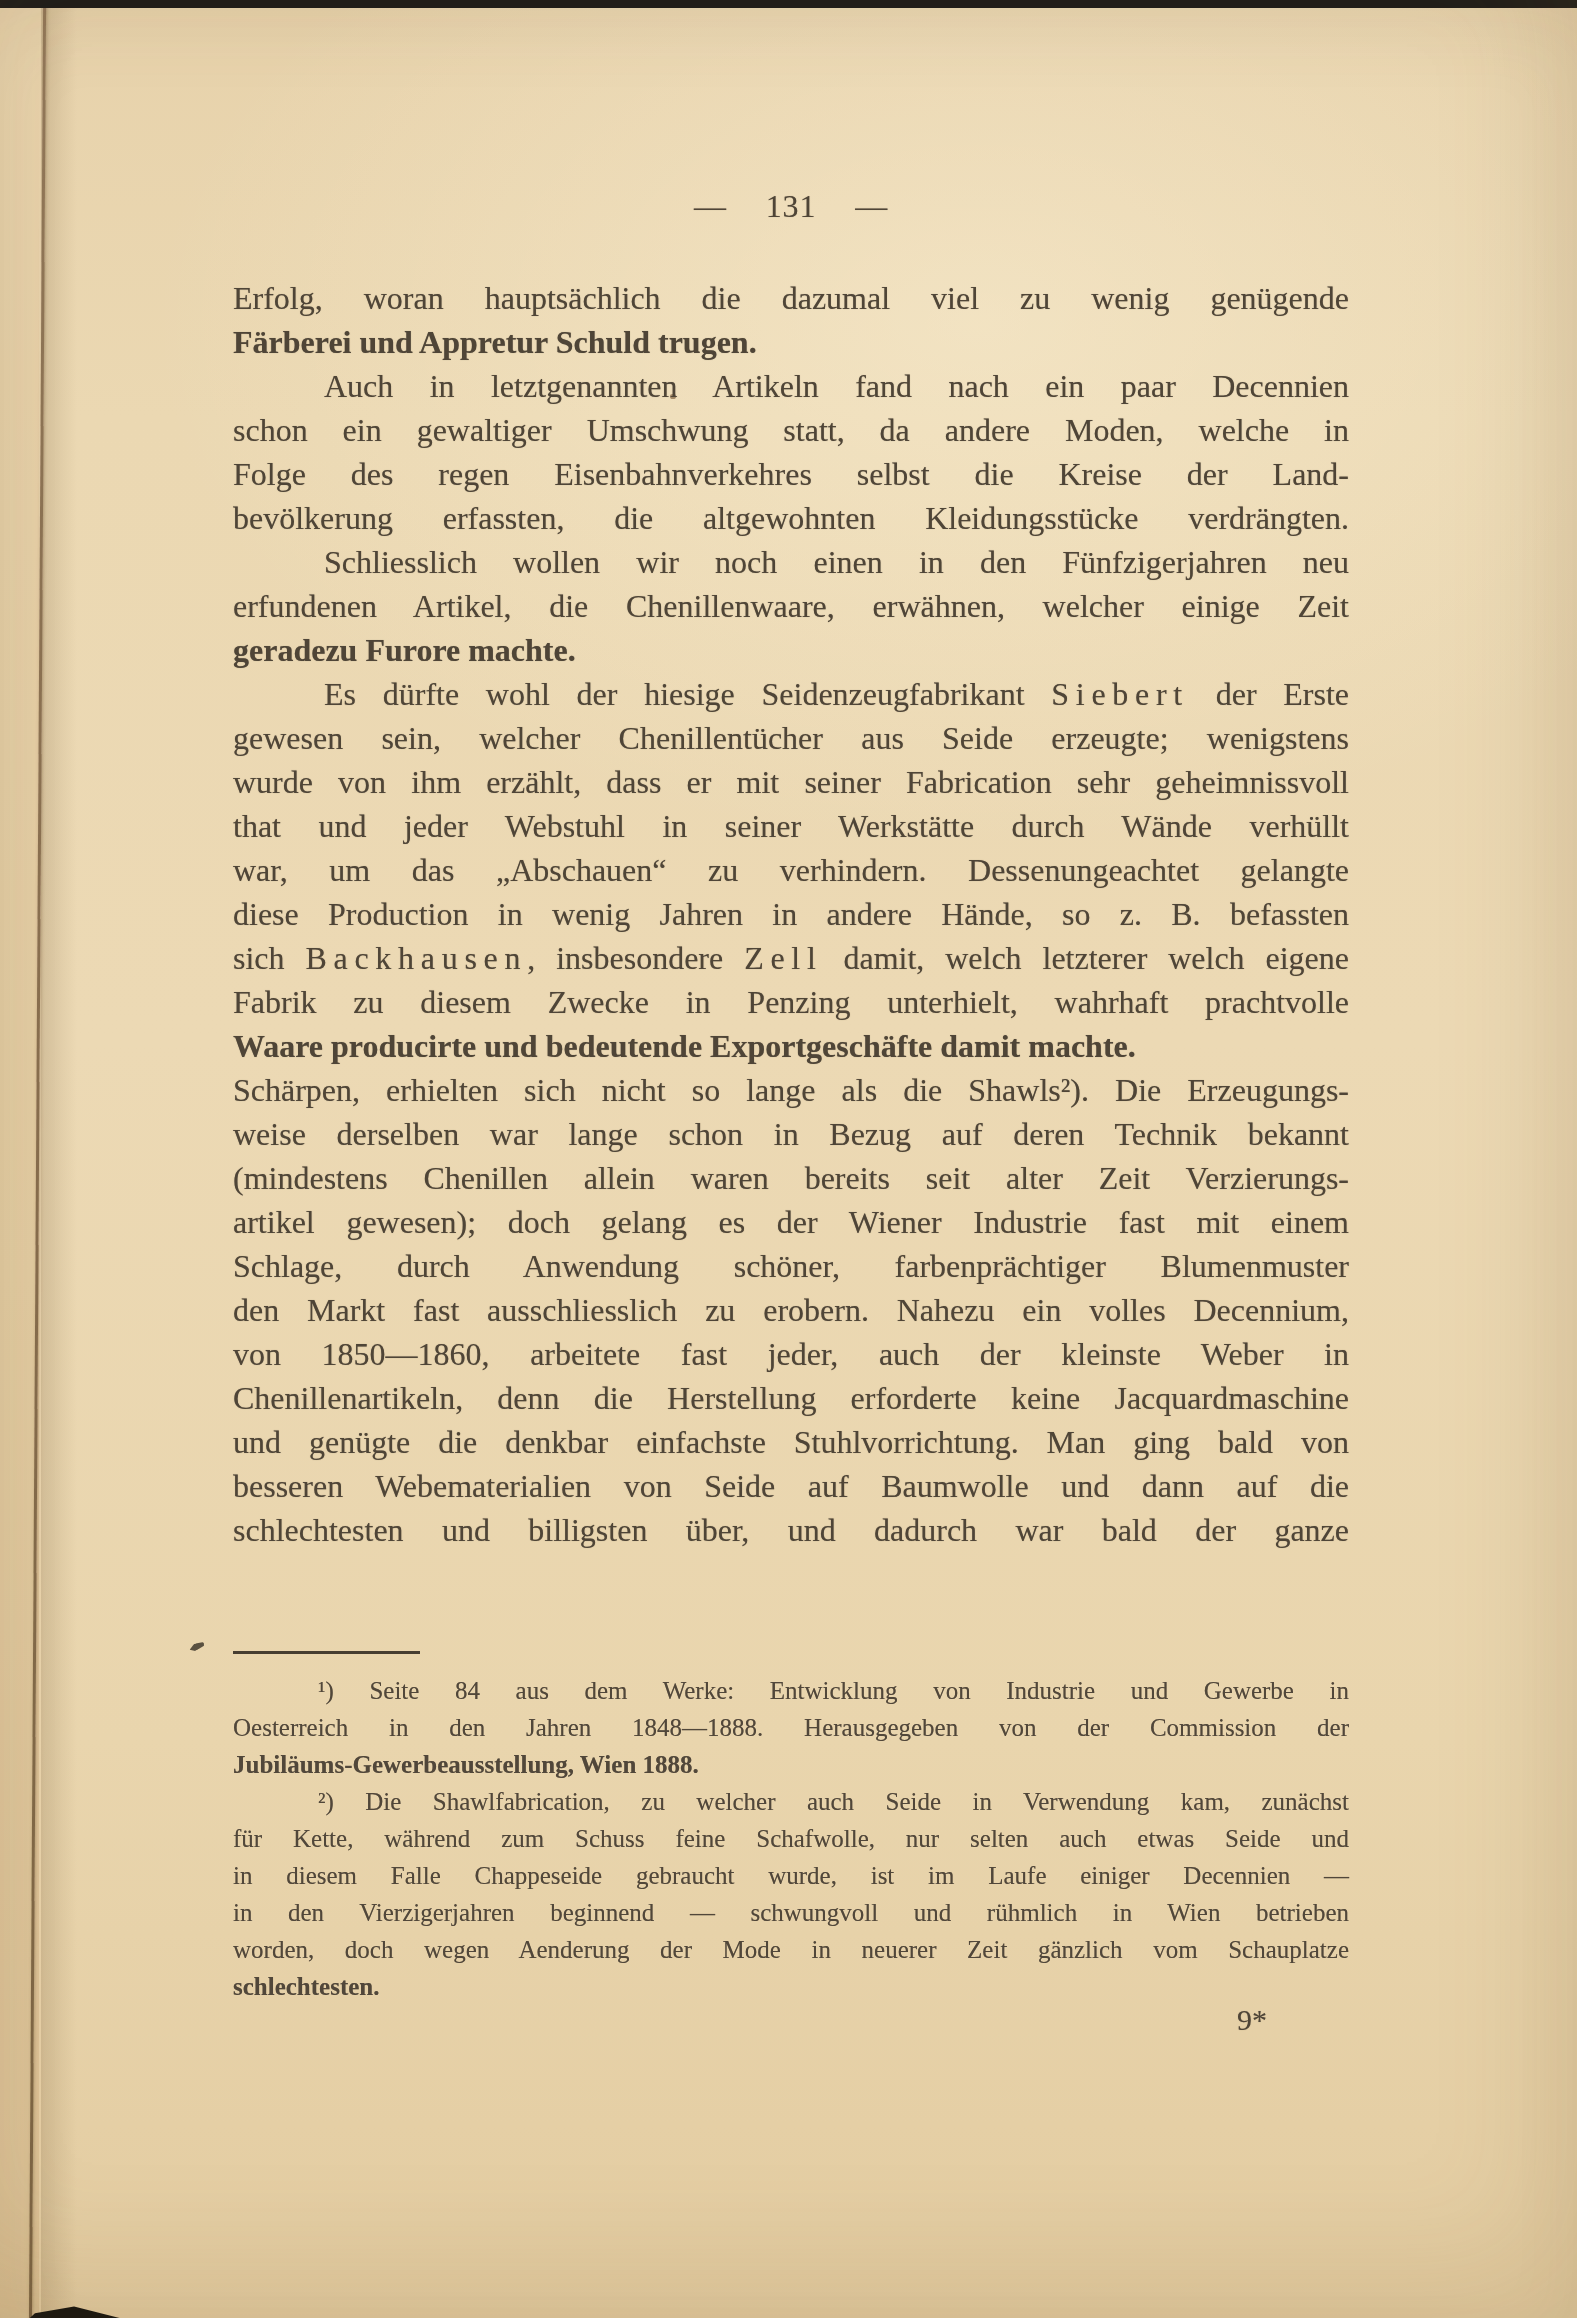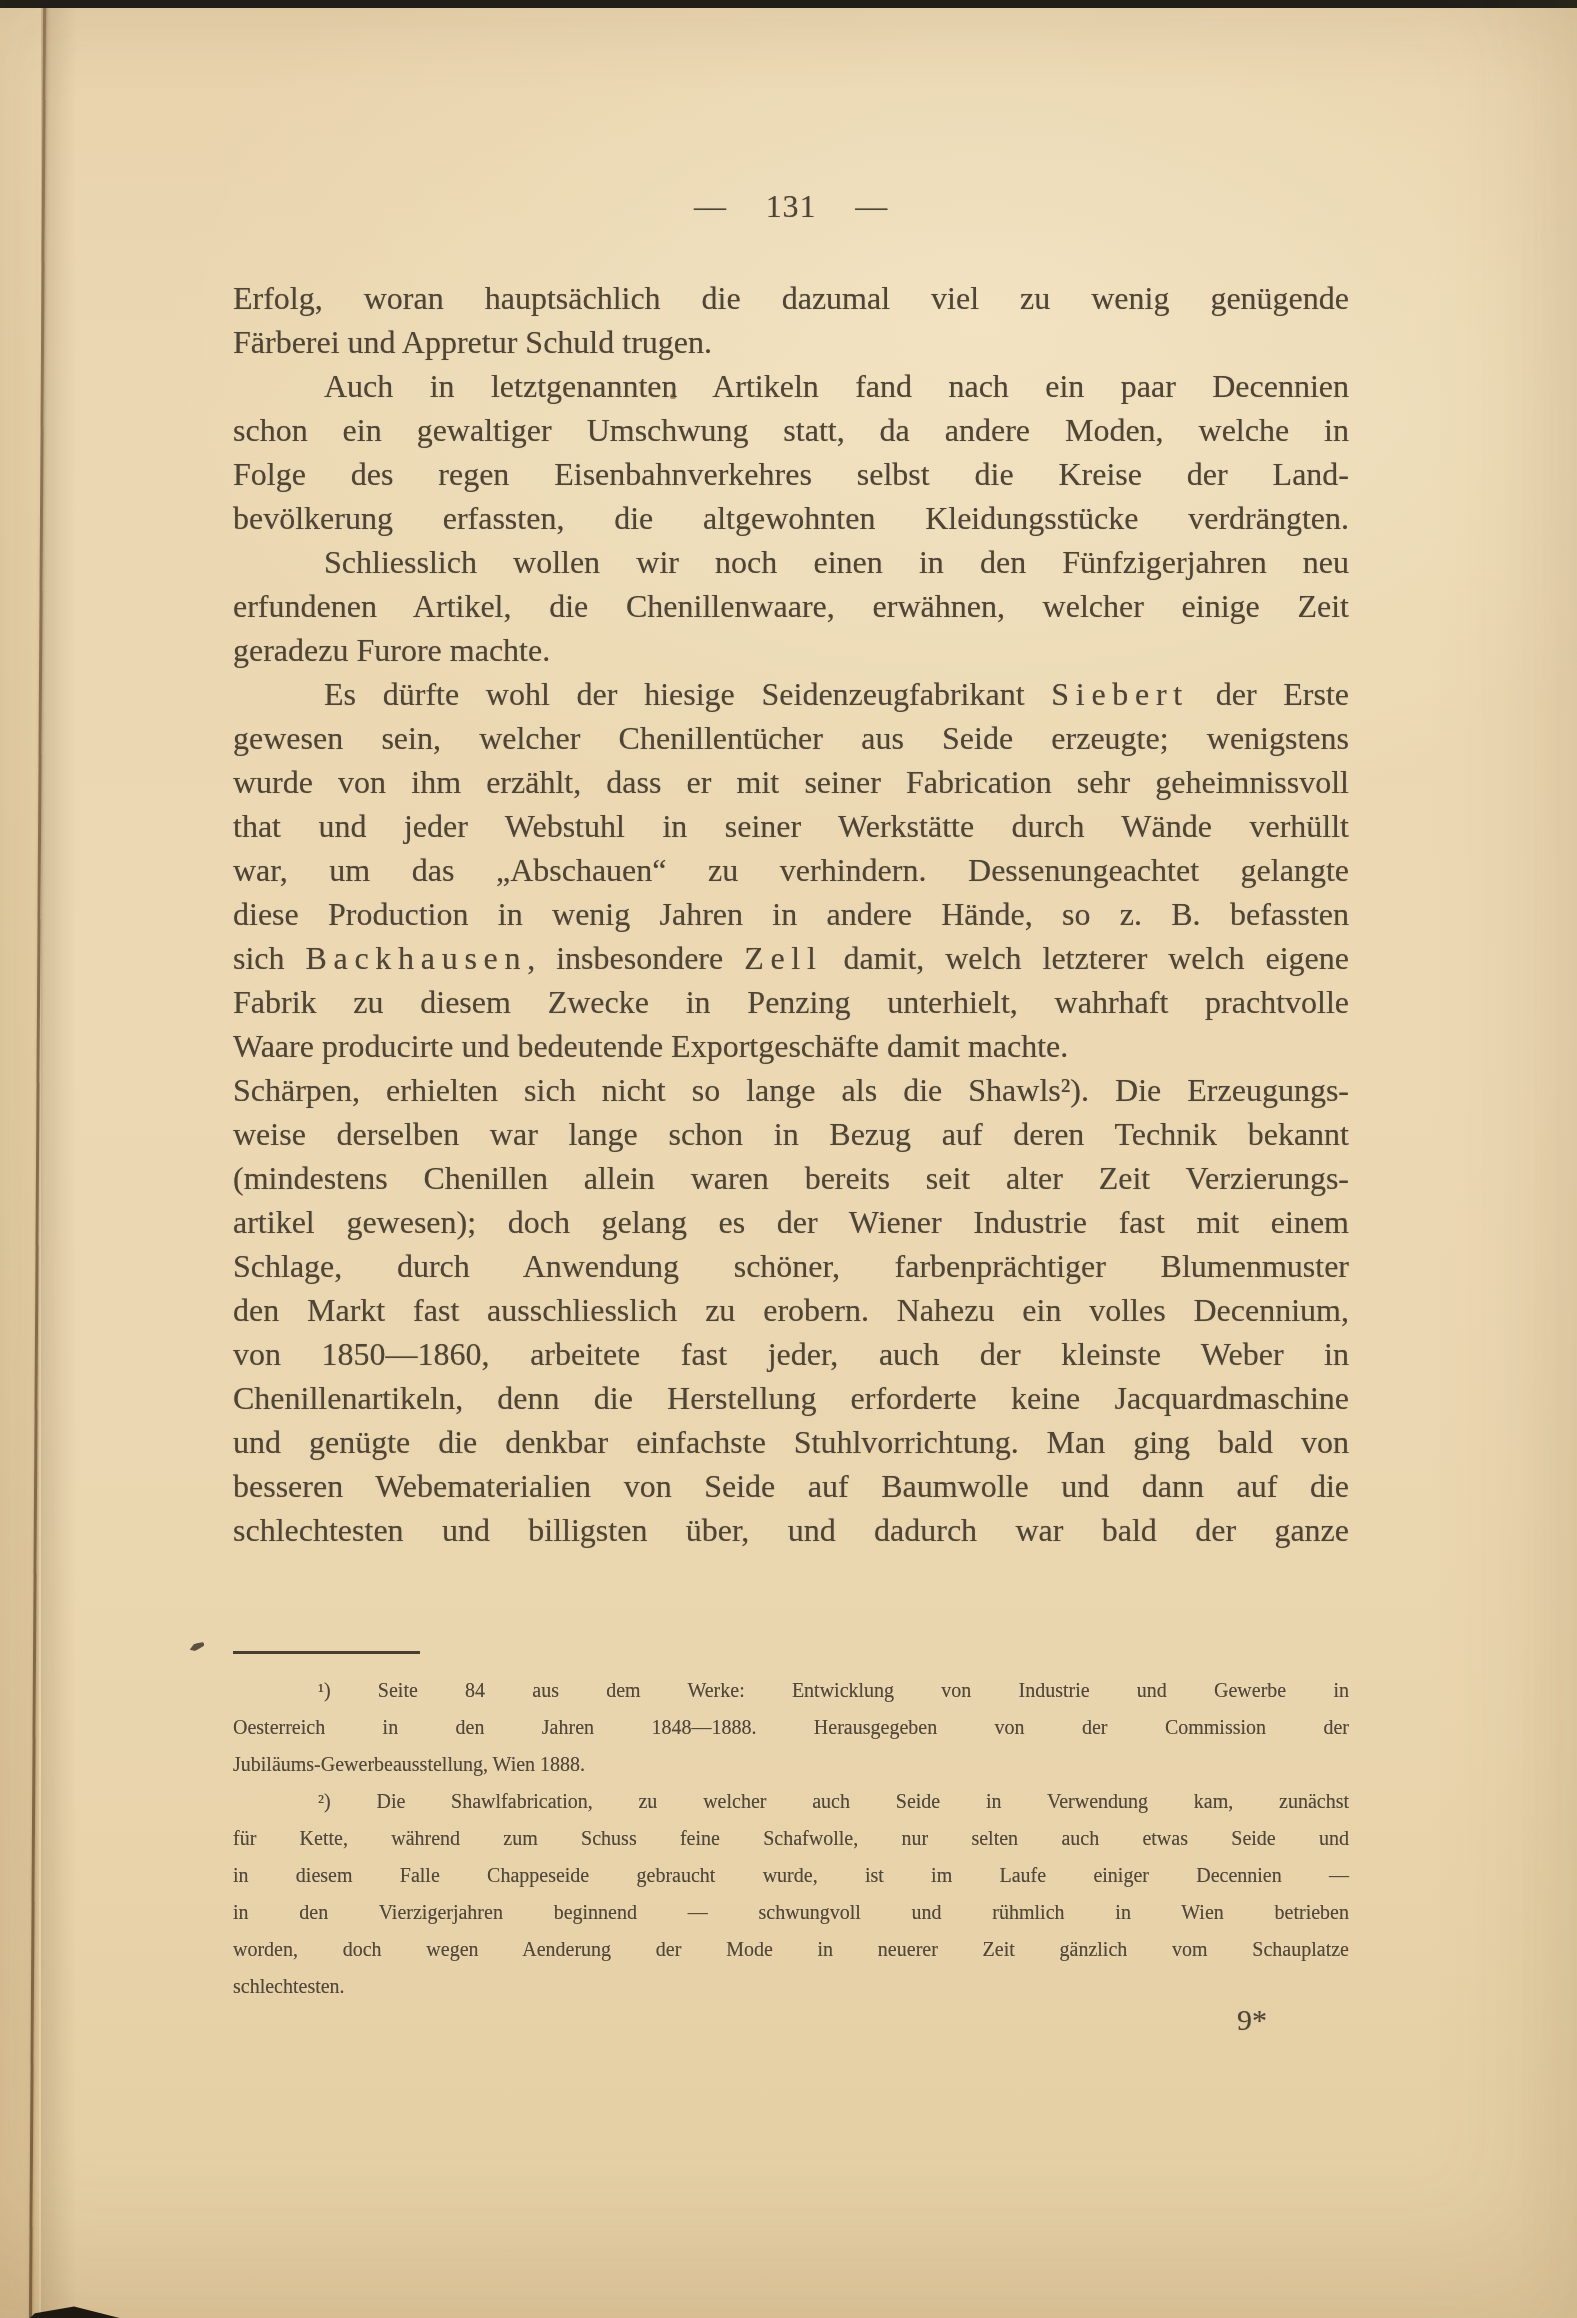--- a/index.html
+++ b/index.html
@@ -57,28 +57,28 @@
   }
   .header .num{margin:8px 39px;}
   
   .body-text{
     position:absolute;left:233px;top:276px;width:1116px;
     font-size:32px;color:#4f4537;
     text-shadow:0 0 0.8px rgba(79,69,55,0.50);
   }
   .bl{height:44px;line-height:44px;white-space:nowrap;}
   .j{text-align:justify;text-align-last:justify;text-justify:inter-word;white-space:normal;}
-  .l{text-align:left;text-align-last:left;}
+  .l{text-align:left;text-align-last:left;font-weight:bold;}
   .ind{padding-left:91px;}
   .sperr{letter-spacing:0.21em;}
   
   .foot-rule{position:absolute;left:233px;top:1651px;width:187px;height:3.2px;background:#473e31;}
   .footnotes{
     position:absolute;left:233px;top:1672px;width:1116px;
-    font-size:20px;color:#51473a;
+    font-size:25px;color:#51473a;
     text-shadow:0 0 0.6px rgba(81,71,58,0.45);
   }
   .fl{height:37px;line-height:37px;}
   .find{padding-left:85px;}
   .signature{
     position:absolute;left:1237px;top:2003px;font-size:30px;color:#4f4537;
     text-shadow:0 0 0.8px rgba(79,69,55,0.45);
   }
 </style>
 </head>

